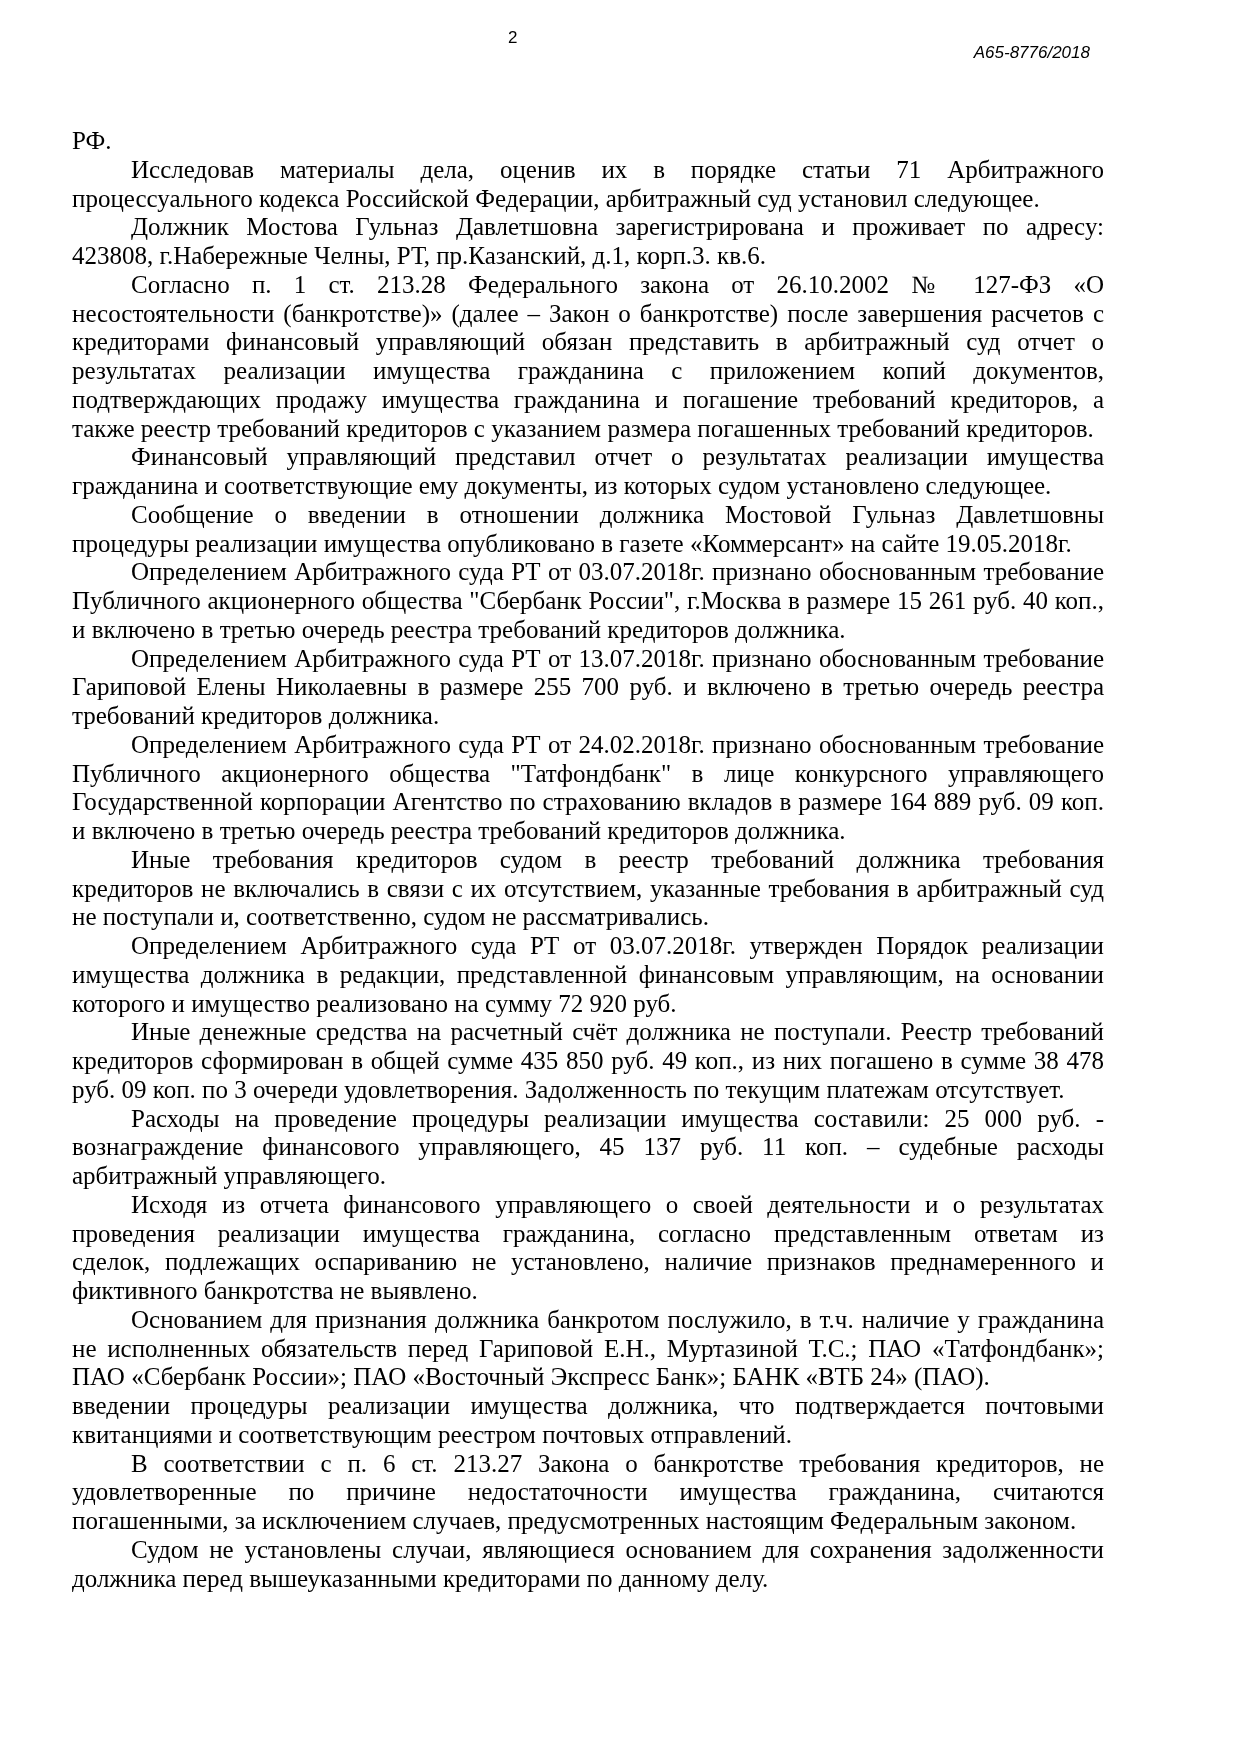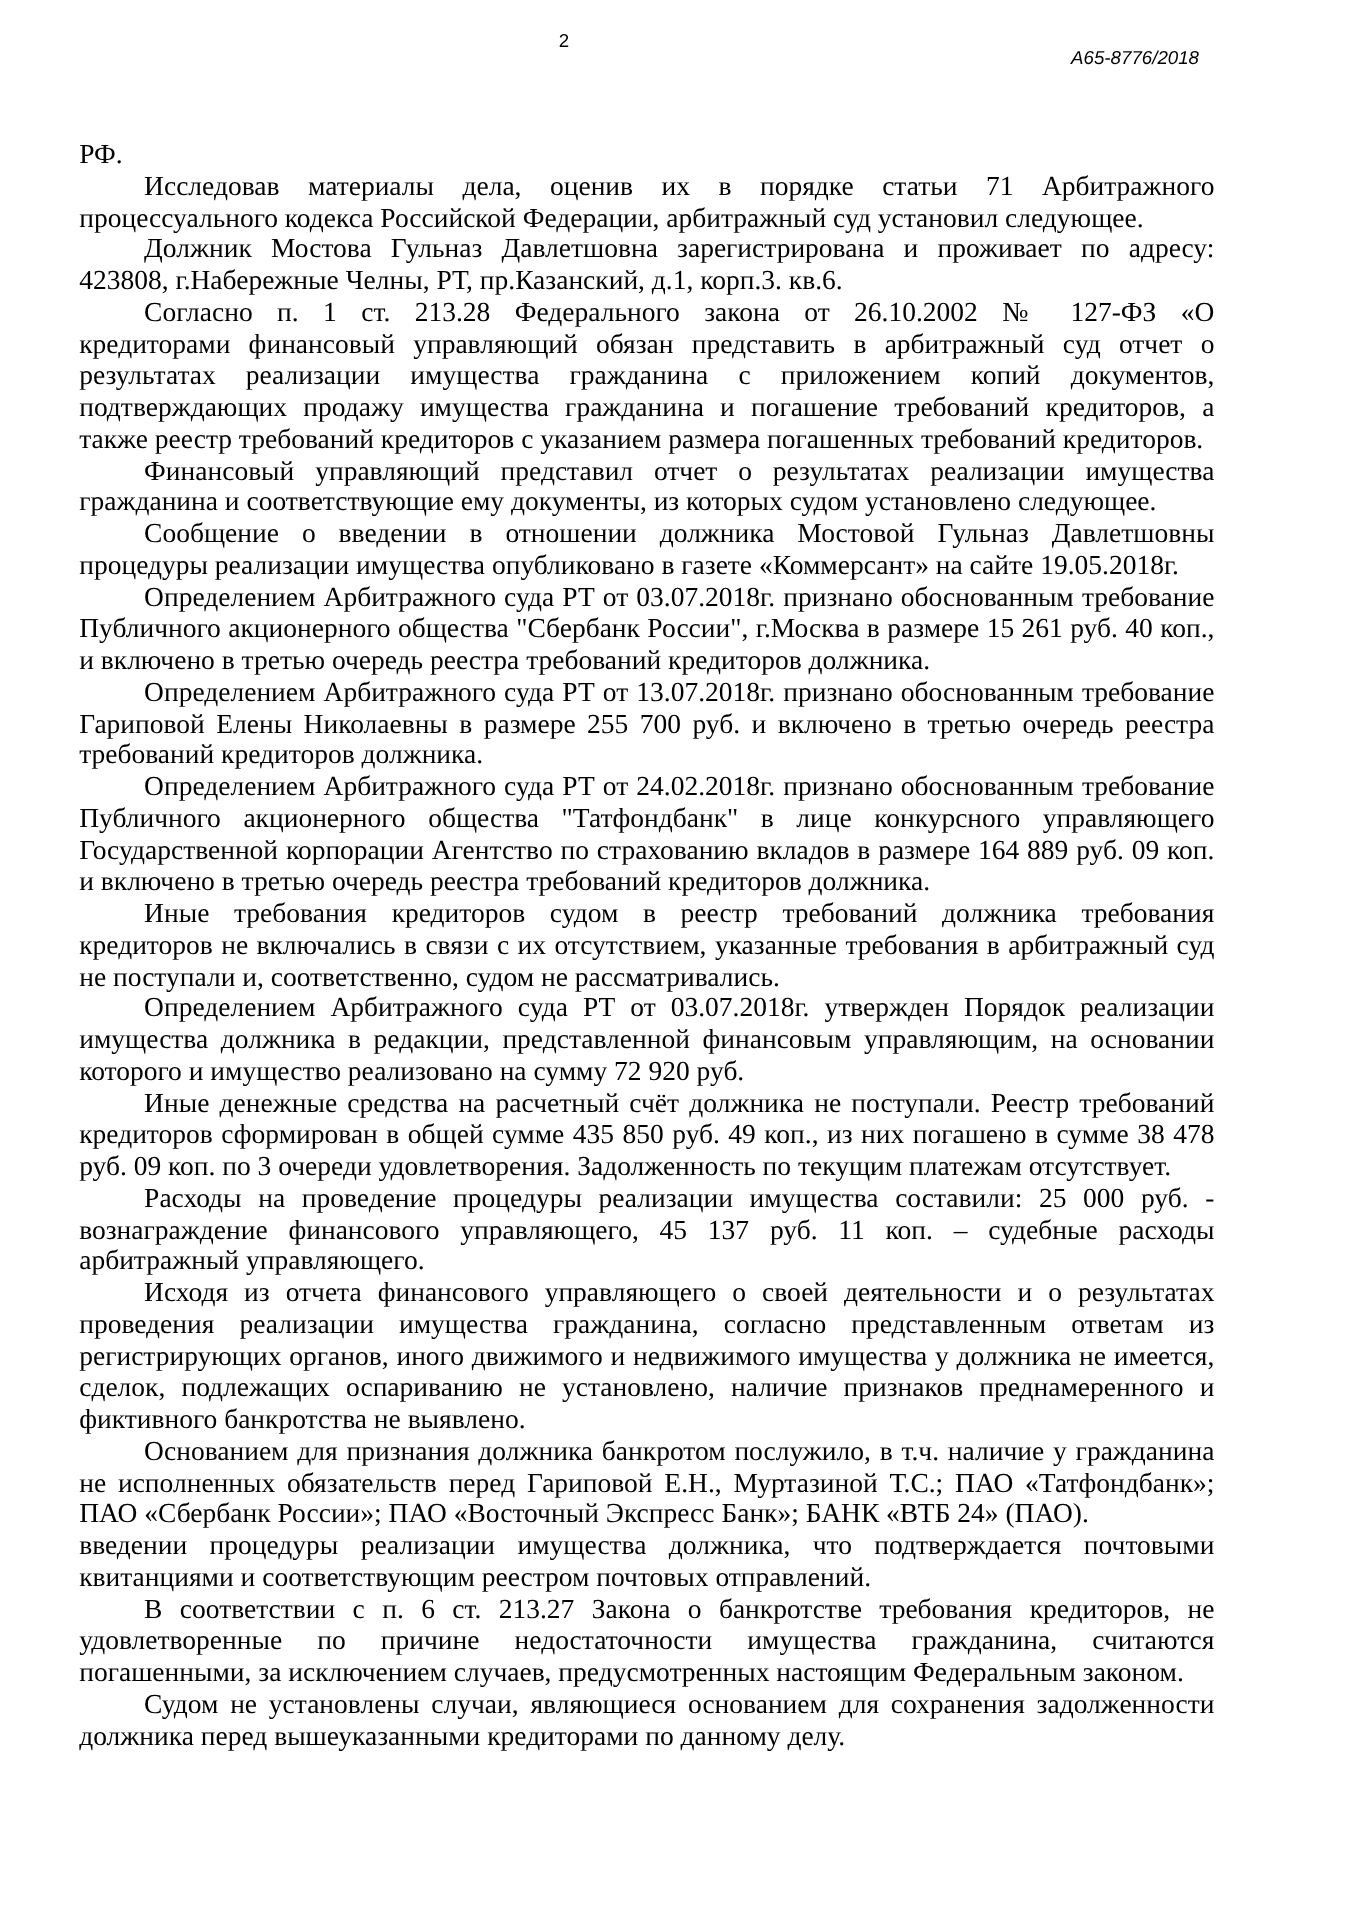--- a/index.html
+++ b/index.html
@@ -70,20 +70,21 @@
     <span class="pagenum">2</span>
     <span class="casenum">А65-8776/2018</span>
   </div>
   <div class="docbody">
       <div class="line last">РФ.</div>
       <div class="line first">Исследовав материалы дела, оценив их в порядке статьи 71 Арбитражного</div>
       <div class="line last">процессуального кодекса Российской Федерации, арбитражный суд установил следующее.</div>
       <div class="line first">Должник Мостова Гульназ Давлетшовна зарегистрирована и проживает по адресу:</div>
       <div class="line last">423808, г.Набережные Челны, РТ, пр.Казанский, д.1, корп.3. кв.6.</div>
       <div class="line first">Согласно п. 1 ст. 213.28 Федерального закона от 26.10.2002 № 127-ФЗ «О</div>
+      <div class="line">несостоятельности (банкротстве)» (далее – Закон о банкротстве) после завершения расчетов с</div>
       <div class="line">кредиторами финансовый управляющий обязан представить в арбитражный суд отчет о</div>
       <div class="line">результатах реализации имущества гражданина с приложением копий документов,</div>
       <div class="line">подтверждающих продажу имущества гражданина и погашение требований кредиторов, а</div>
       <div class="line last">также реестр требований кредиторов с указанием размера погашенных требований кредиторов.</div>
       <div class="line first">Финансовый управляющий представил отчет о результатах реализации имущества</div>
       <div class="line last">гражданина и соответствующие ему документы, из которых судом установлено следующее.</div>
       <div class="line first">Сообщение о введении в отношении должника Мостовой Гульназ Давлетшовны</div>
       <div class="line last">процедуры реализации имущества опубликовано в газете «Коммерсант» на сайте 19.05.2018г.</div>
       <div class="line first">Определением Арбитражного суда РТ от 03.07.2018г. признано обоснованным требование</div>
       <div class="line">Публичного акционерного общества "Сбербанк России", г.Москва в размере 15 261 руб. 40 коп.,</div>
@@ -102,21 +103,20 @@
       <div class="line">имущества должника в редакции, представленной финансовым управляющим, на основании</div>
       <div class="line last">которого и имущество реализовано на сумму 72 920 руб.</div>
       <div class="line first">Иные денежные средства на расчетный счёт должника не поступали. Реестр требований</div>
       <div class="line">кредиторов сформирован в общей сумме 435 850 руб. 49 коп., из них погашено в сумме 38 478</div>
       <div class="line last">руб. 09 коп. по 3 очереди удовлетворения. Задолженность по текущим платежам отсутствует.</div>
       <div class="line first">Расходы на проведение процедуры реализации имущества составили: 25 000 руб. -</div>
       <div class="line">вознаграждение финансового управляющего, 45 137 руб. 11 коп. – судебные расходы</div>
       <div class="line last">арбитражный управляющего.</div>
       <div class="line first">Исходя из отчета финансового управляющего о своей деятельности и о результатах</div>
       <div class="line">проведения реализации имущества гражданина, согласно представленным ответам из</div>
-      <div class="line">регистрирующих органов, иного движимого и недвижимого имущества у должника не имеется,</div>
       <div class="line">сделок, подлежащих оспариванию не установлено, наличие признаков преднамеренного и</div>
       <div class="line last">фиктивного банкротства не выявлено.</div>
       <div class="line first">Основанием для признания должника банкротом послужило, в т.ч. наличие у гражданина</div>
       <div class="line">не исполненных обязательств перед Гариповой Е.Н., Муртазиной Т.С.; ПАО «Татфондбанк»;</div>
       <div class="line last">ПАО «Сбербанк России»; ПАО «Восточный Экспресс Банк»; БАНК «ВТБ 24» (ПАО).</div>
       <div class="line">введении процедуры реализации имущества должника, что подтверждается почтовыми</div>
       <div class="line last">квитанциями и соответствующим реестром почтовых отправлений.</div>
       <div class="line first">В соответствии с п. 6 ст. 213.27 Закона о банкротстве требования кредиторов, не</div>
       <div class="line">удовлетворенные по причине недостаточности имущества гражданина, считаются</div>
       <div class="line last">погашенными, за исключением случаев, предусмотренных настоящим Федеральным законом.</div>

